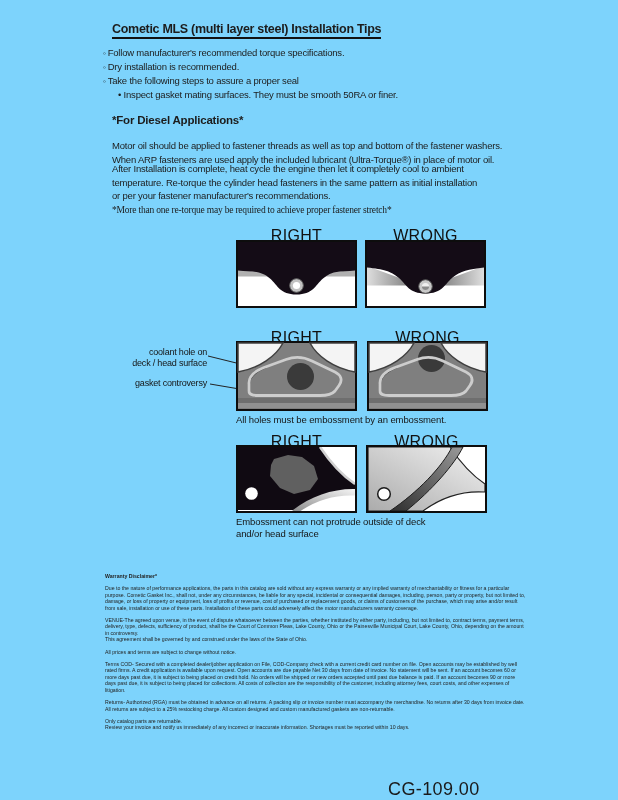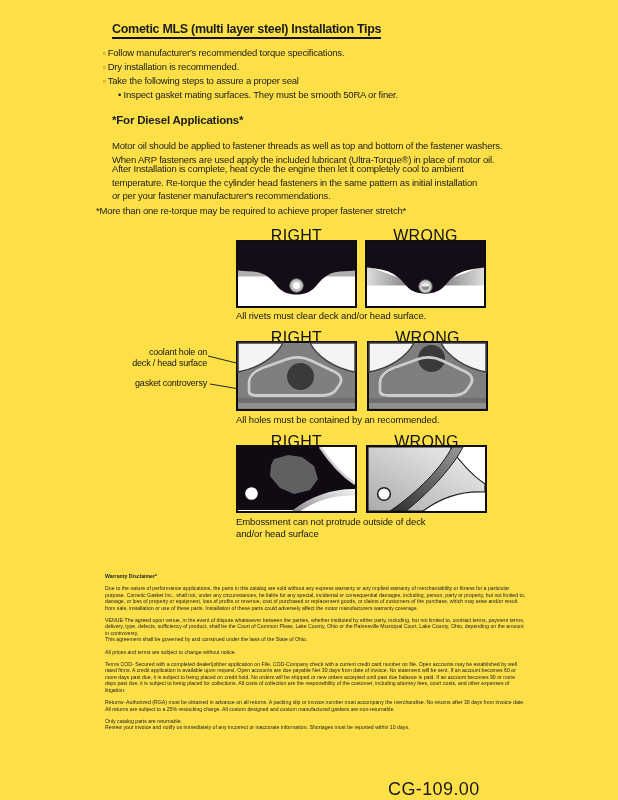--- a/index.html
+++ b/index.html
@@ -1,35 +1,35 @@
 <!DOCTYPE html>
 <html><head>
 <meta charset="utf-8">
 <style>
   html,body{margin:0;padding:0;background:#e8e8e8;}
   .page{
-    position:relative;width:618px;height:800px;background:#fde047;
+    position:relative;width:618px;height:800px;background:#7dd3fc;
     font-family:"Liberation Sans", sans-serif;color:#1c1c1c;overflow:hidden;
     margin:0 auto;
   }
   .abs{position:absolute;}
   .title{
     left:112px;top:22px;font-size:12.5px;font-weight:bold;letter-spacing:-0.3px;
     border-bottom:2px solid #111;padding-bottom:1px;white-space:nowrap;
   }
   .tips{left:103px;top:46px;font-size:9.5px;line-height:13px;letter-spacing:-0.2px;}
   .tip{white-space:nowrap;}
   .tip.l1::before{content:"◦ ";font-size:8px;}
   .tip.l2{margin-left:15px;}
   .tip.l2::before{content:"• ";}
   .diesel-h{left:112px;top:114px;font-size:11.5px;font-weight:bold;letter-spacing:-0.2px;}
   .body-par{font-size:9.5px;line-height:13.5px;letter-spacing:-0.2px;white-space:pre-line;width:440px;}
   .p1{left:112px;top:139px;}
   .p2{left:112px;top:162px;}
-  .pfoot{left:96px;top:204px;}
+  .pfoot{left:112px;top:204px;font-family:Liberation Serif, serif;}
   .rw-label{width:121px;text-align:center;font-size:16px;letter-spacing:0.3px;color:#111;}
   .caption{font-size:9.5px;letter-spacing:-0.1px;color:#151515;white-space:pre-line;line-height:12px;}
   .side-label{width:112px;text-align:right;font-size:9px;line-height:10.5px;letter-spacing:-0.2px;white-space:pre-line;color:#151515;}
   .fineprint{
     left:105px;top:573px;width:421px;font-size:5.2px;line-height:6.4px;color:#232323;
   }
   .fineprint .fp-h{font-weight:bold;margin-bottom:6px;}
   .fineprint p{margin:0 0 6px 0;white-space:pre-line;}
   .pagenum{left:388px;top:755px;font-size:18px;letter-spacing:0.4px;color:#1a1a1a;margin-top:24px;}
   svg{display:block;}
@@ -83,21 +83,20 @@
     <rect x="1" y="1" width="119" height="66" fill="#ffffff" stroke="#0d0d0d" stroke-width="2"></rect>
     <polygon points="2,26 55,45.5 2,45.5" fill="url(#gL)"></polygon>
     <polygon points="119,26 66,45.5 119,45.5" fill="url(#gR)"></polygon>
     <path d="M2,2 H119 V27.5 C103,29.5 96,30.5 87,38 C79,45 77,53.5 60.5,53.5 C44,53.5 42,45 34,38 C25,30.5 19,29.5 2,27.5 Z" fill="#140c16"></path>
     <circle cx="60.5" cy="46.5" r="6.8" fill="#c8c8c8" stroke="#555555" stroke-width="1"></circle>
     <circle cx="60.5" cy="46.5" r="3.6" fill="#efefef"></circle>
     <path d="M56.9,46.5 A3.6,3.6 0 0 0 64.1,46.5 Z" fill="#8a8a8a"></path>
     <rect x="1" y="1" width="119" height="66" fill="none" stroke="#0d0d0d" stroke-width="2"></rect>
   </svg>
 
-  <div class="abs caption" style="left:236px;top:310px;">All rivets must clear deck and/or head surface.</div>
 
   <div class="abs rw-label" style="left:236px;top:329px;">RIGHT</div>
   <div class="abs rw-label" style="left:367px;top:329px;">WRONG</div>
 
   <div class="abs side-label" style="left:95px;top:347px;">coolant hole on
 deck / head surface</div>
   <div class="abs side-label" style="left:95px;top:378px;">gasket controversy</div>
 
   <svg class="abs" style="left:205px;top:350px;" width="100" height="48" viewBox="0 0 100 48">
     <line x1="3" y1="6" x2="92" y2="28" stroke="#222" stroke-width="1"></line>
@@ -119,21 +118,21 @@
     <rect x="1" y="1" width="119" height="68" fill="#7f7f7f" stroke="#0d0d0d" stroke-width="2"></rect>
     <rect x="2" y="57" width="117" height="5" fill="#6e6e6e"></rect>
     <rect x="2" y="62" width="117" height="5" fill="#909090"></rect>
     <path d="M2,2 L47,2 C40,15 24,27 2,31 Z" fill="#f4f4f4" stroke="#3f3f3f" stroke-width="1.5"></path>
     <path d="M119,2 L74,2 C81,15 97,27 119,31 Z" fill="#f4f4f4" stroke="#3f3f3f" stroke-width="1.5"></path>
     <circle cx="64.5" cy="17.5" r="13.5" fill="#3a3a3a"></circle>
     <path d="M30,26 C20,30 13,35.5 13,43 L13,51" stroke="#2b2b2b" stroke-width="2.2" fill="none"></path>
     <path d="M13,50 L13,42 C13,35 19,30 28,26.5 L50,18.5 C58,15.5 68,16 76,20 L99,31 C105,34 107,39 103,44.5 L99,50 C96,53.5 91,54.5 84,54.5 L22,54.5 C16,54.5 13,53.5 13,50 Z" stroke="#cdcdcd" stroke-width="2.8" fill="none"></path>
   </svg>
 
-  <div class="abs caption" style="left:236px;top:414px;">All holes must be contained by an recommended.</div>
+  <div class="abs caption" style="left:236px;top:414px;">All holes must be embossment by an embossment.</div>
 
   <div class="abs rw-label" style="left:236px;top:433px;">RIGHT</div>
   <div class="abs rw-label" style="left:366px;top:433px;">WRONG</div>
 
   <svg class="abs" style="left:236px;top:445px;" width="121" height="68" viewBox="0 0 121 68">
     <defs>
       <linearGradient id="g3r" x1="0" y1="1" x2="1" y2="0">
         <stop offset="0" stop-color="#8f8f8f"></stop>
           <stop offset="1" stop-color="#f0f0f0"></stop>
       </linearGradient>

